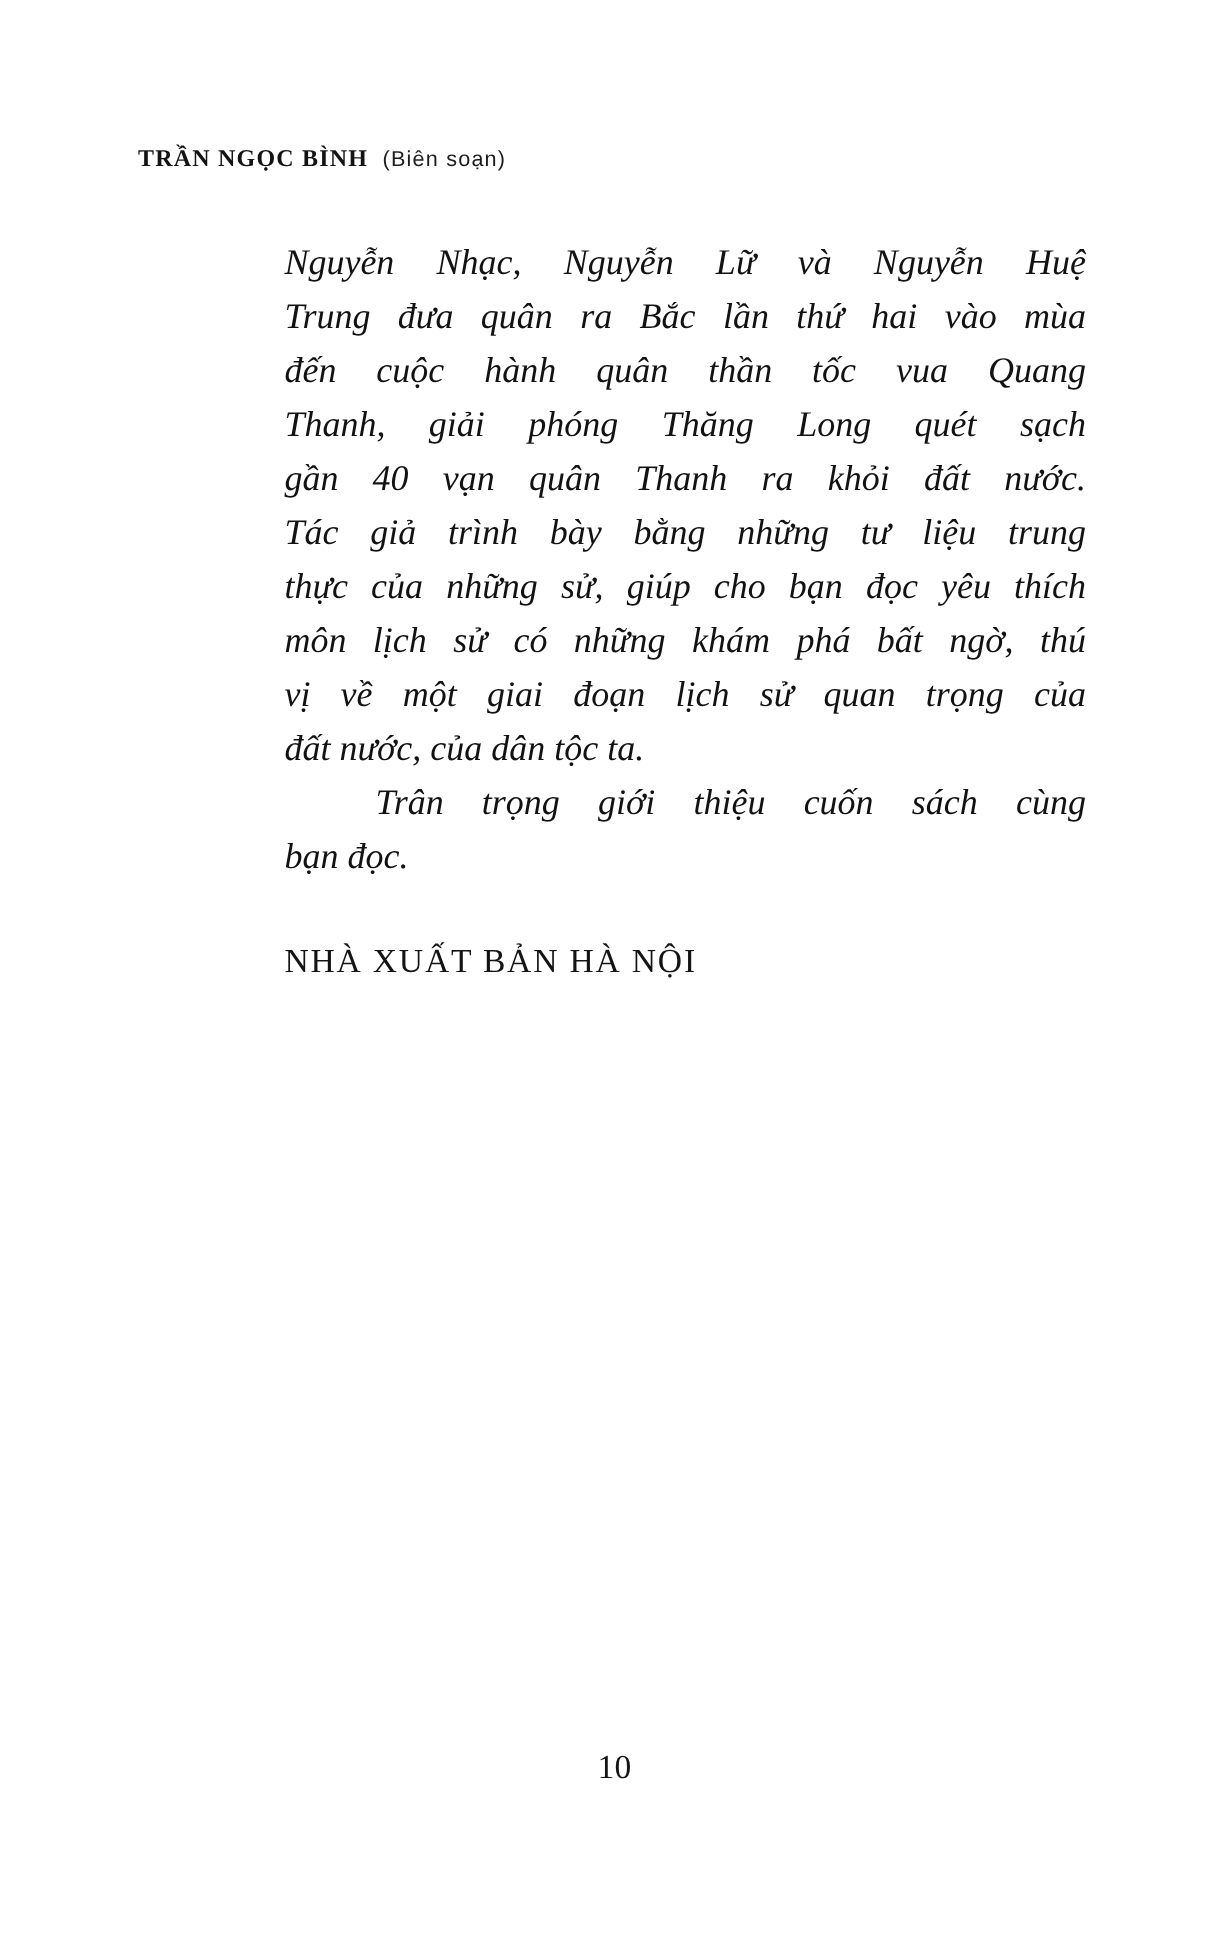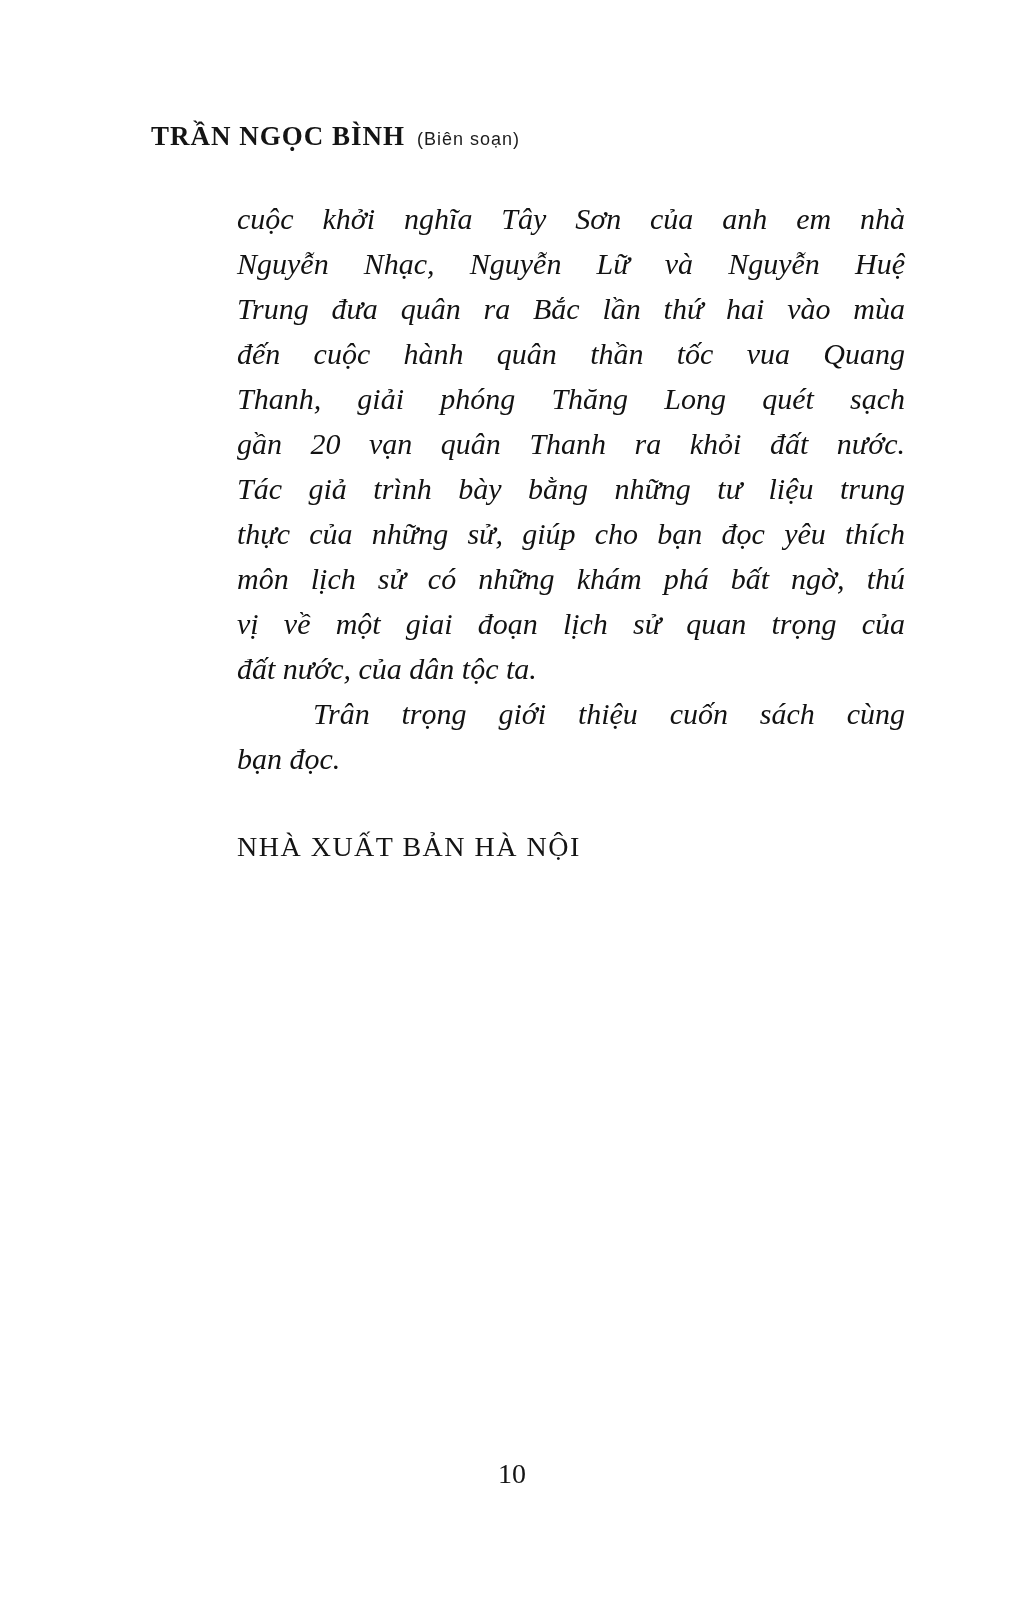--- a/index.html
+++ b/index.html
@@ -19,24 +19,23 @@
   
   .running-header {
     position: absolute;
     left: 115px;
     top: 121px;
     white-space: nowrap;
   }
   .author-name {
     font-family: "Liberation Serif", "DejaVu Serif", serif;
     font-weight: 700;
-    font-size: 27px;
+    font-size: 20px;
     letter-spacing: 1px;
     color: #141414;
-    margin-left: 36px;
   }
   .editor-role {
     font-family: "Liberation Sans", "DejaVu Sans", sans-serif;
     font-weight: 400;
     font-size: 18px;
     letter-spacing: 1px;
     color: #1c1c1c;
     margin-left: 8px;
   }
   
@@ -94,26 +93,25 @@
 
 <div class="page">
 
   <div class="running-header">
     <span class="author-name">TRẦN NGỌC BÌNH</span>
     <span class="editor-role">(Biên soạn)</span>
   </div>
 
   <div class="text-column">
     <div class="paragraph">
-        <div class="tline">cuộc khởi nghĩa Tây Sơn của anh em nhà</div>
         <div class="tline">Nguyễn Nhạc, Nguyễn Lữ và Nguyễn Huệ</div>
         <div class="tline">Trung đưa quân ra Bắc lần thứ hai vào mùa</div>
         <div class="tline">đến cuộc hành quân thần tốc vua Quang</div>
         <div class="tline">Thanh, giải phóng Thăng Long quét sạch</div>
-        <div class="tline">gần 20 vạn quân Thanh ra khỏi đất nước.</div>
+        <div class="tline">gần 40 vạn quân Thanh ra khỏi đất nước.</div>
         <div class="tline">Tác giả trình bày bằng những tư liệu trung</div>
         <div class="tline">thực của những sử, giúp cho bạn đọc yêu thích</div>
         <div class="tline">môn lịch sử có những khám phá bất ngờ, thú</div>
         <div class="tline">vị về một giai đoạn lịch sử quan trọng của</div>
         <div class="tline flush">đất nước, của dân tộc ta.</div>
       </div>
     <div class="paragraph indent-first">
         <div class="tline">Trân trọng giới thiệu cuốn sách cùng</div>
         <div class="tline flush">bạn đọc.</div>
       </div>

